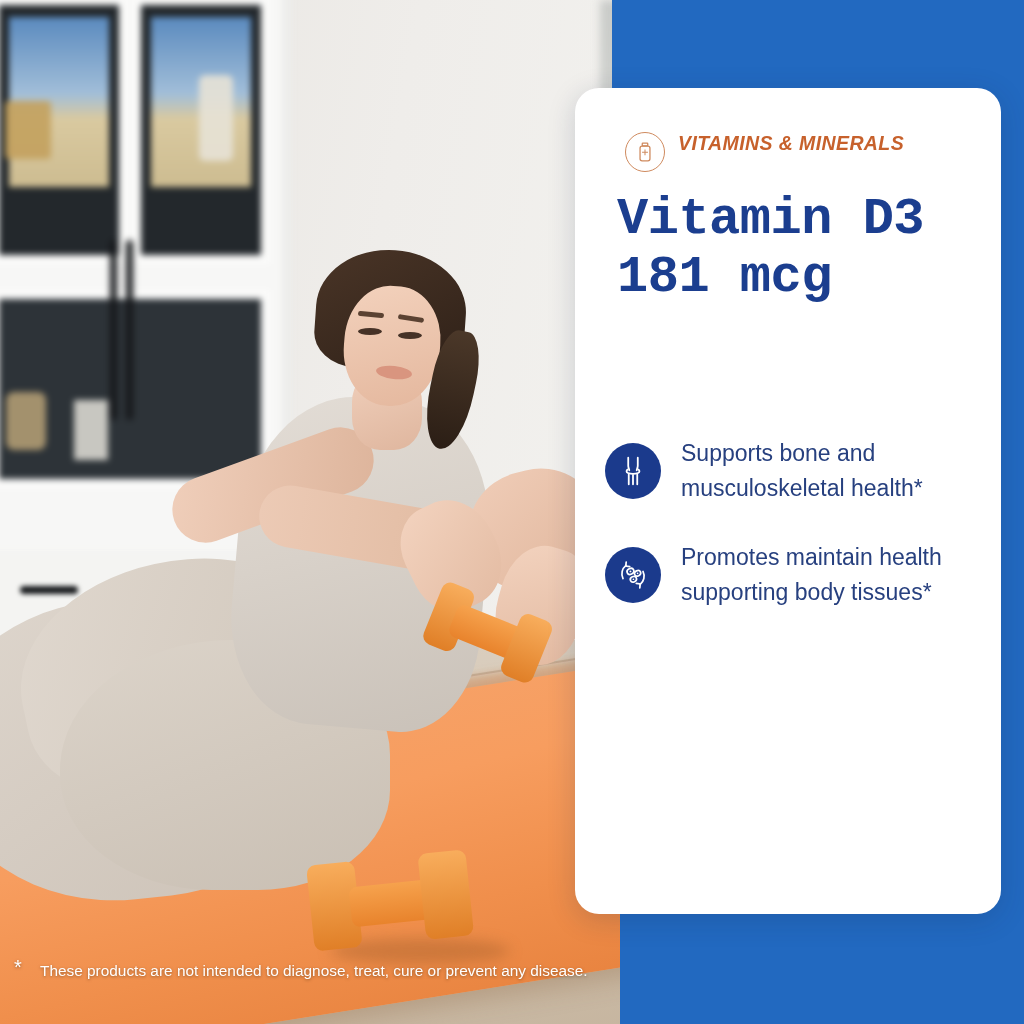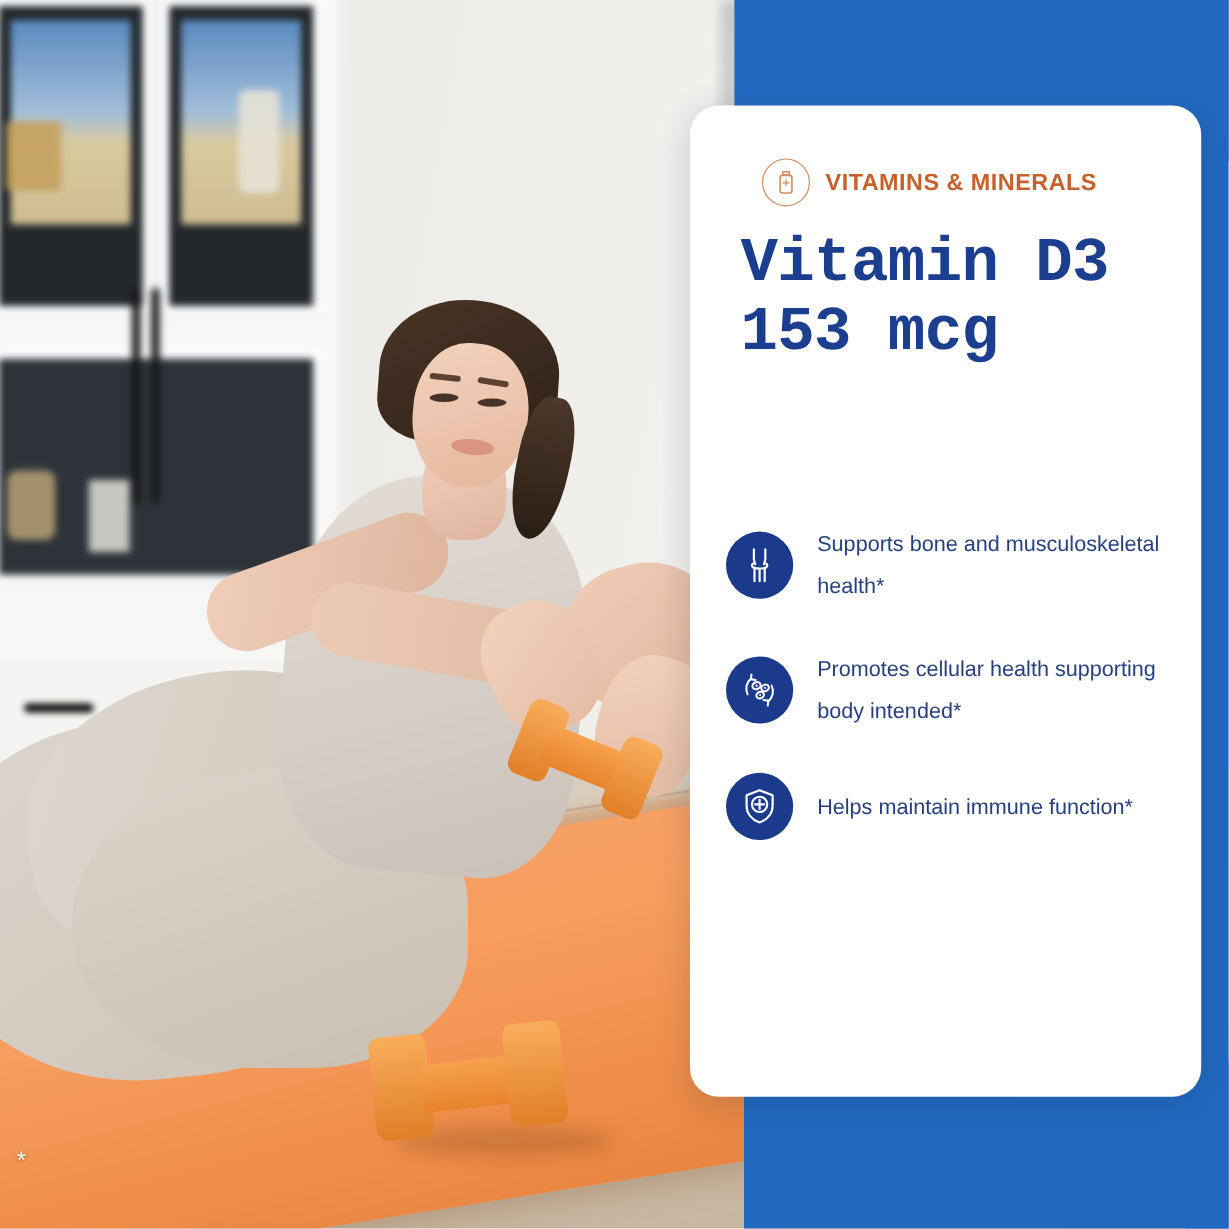--- a/index.html
+++ b/index.html
@@ -93,34 +93,34 @@
 
   
   .blue-top{position:absolute;left:612px;top:0;width:412px;height:135px;background:#2269c0;}
   .blue-right{position:absolute;left:988px;top:0;width:36px;height:1024px;background:#2269c0;}
   .blue-bottom{position:absolute;left:620px;top:884px;width:404px;height:140px;background:#2269c0;}
 
   
   .card{position:absolute;left:575px;top:88px;width:426px;height:826px;
     background:#ffffff;border-radius:24px;box-shadow:0 6px 28px rgba(20,40,70,.18);}
 
-  .eyebrow{position:absolute;left:60px;top:44px;display:flex;align-items:center;gap:13px;}
+  .eyebrow{position:absolute;left:50px;top:44px;display:flex;align-items:flex-start;gap:13px;font-style:italic;}
   .eyebrow-circle{width:38px;height:38px;border:1.6px solid #cf8a5e;border-radius:50%;
     display:flex;align-items:center;justify-content:center;flex:none;}
   .eyebrow-text{font-size:19.5px;font-weight:bold;color:#c7612c;letter-spacing:.4px;white-space:nowrap;}
 
   .headline{position:absolute;left:42px;top:103px;width:360px;
     font-size:52px;line-height:58px;font-weight:bold;color:#1b3e8f;letter-spacing:-.5px;}
   .headline div{white-space:nowrap;font-family:Liberation Mono, monospace;}
 
   .benefits{position:absolute;left:30px;top:348px;width:380px;}
   .benefit{display:flex;align-items:center;gap:20px;margin-bottom:34px;}
   .b-icon{width:56px;height:56px;border-radius:50%;background:#1b3a8c;flex:none;
     display:flex;align-items:center;justify-content:center;}
-  .b-text{font-size:18px;line-height:35px;color:#27407f;font-weight:400;}
+  .b-text{font-size:23px;line-height:35px;color:#27407f;font-weight:400;}
 
   
   .disclaimer{position:absolute;left:14px;top:958px;width:600px;color:#ffffff;
     font-size:15.4px;line-height:25px;text-shadow:0 1px 3px rgba(80,50,20,.55);}
   .disclaimer .star{position:absolute;left:0;top:-3px;font-size:20px;}
   .disclaimer .lines{padding-left:26px;}
 </style>
 </head>
 <body>
 
@@ -210,21 +210,21 @@
           <rect x="9" y="2.4" width="6" height="3" rx="0.7"></rect>
           <rect x="6.6" y="5.6" width="10.8" height="16" rx="2.2"></rect>
           <path d="M8.8 12.4h6.4M12 9.4v6.2" stroke-width="1.1"></path>
         </svg>
       </span>
       <span class="eyebrow-text">VITAMINS &amp; MINERALS</span>
     </div>
 
     <div class="headline">
       <div>Vitamin D3</div>
-      <div>153 mcg</div>
+      <div>181 mcg</div>
     </div>
 
     <div class="benefits">
 
       <div class="benefit">
         <span class="b-icon">
           <svg width="34" height="34" viewBox="0 0 32 32" fill="none" stroke="#ffffff" stroke-width="1.7" stroke-linecap="round">
             <path d="M11.5 3.5v7.5c0 2 1 3 1 4.3"></path>
             <path d="M20.5 3.5v7.5c0 2-1 3-1 4.3"></path>
             <path d="M11 14.6c-1.3.8-1.6 2.6.2 3.3 1.6.6 3.2.8 4.8.8s3.2-.2 4.8-.8c1.8-.7 1.5-2.5.2-3.3"></path>
@@ -242,36 +242,27 @@
             <path d="M25.4 12.6a10.2 10.2 0 0 1-2.8 12.5"></path>
             <path d="M22.4 28.2l.4-3.8-3.7-.5"></path>
             <ellipse cx="13.6" cy="12.6" rx="3.3" ry="2.7" transform="rotate(-25 13.6 12.6)"></ellipse>
             <ellipse cx="20.3" cy="14.4" rx="3" ry="2.5" transform="rotate(-25 20.3 14.4)"></ellipse>
             <ellipse cx="16.4" cy="20" rx="3" ry="2.5" transform="rotate(-25 16.4 20)"></ellipse>
             <circle cx="13.6" cy="12.6" r=".9" fill="#ffffff" stroke="none"></circle>
             <circle cx="20.3" cy="14.4" r=".8" fill="#ffffff" stroke="none"></circle>
             <circle cx="16.4" cy="20" r=".8" fill="#ffffff" stroke="none"></circle>
           </svg>
         </span>
-        <span class="b-text">Promotes cellular health supporting body intended*</span>
-      </div>
-
-      <div class="benefit">
-        <span class="b-icon">
-          <svg width="34" height="34" viewBox="0 0 32 32" fill="none" stroke="#ffffff" stroke-width="1.7" stroke-linejoin="round">
-            <path d="M16 3.4 5.8 7.3v8.1c0 6.2 4.3 11 10.2 13.2 5.9-2.2 10.2-7 10.2-13.2V7.3z"></path>
-            <circle cx="16" cy="14.4" r="6"></circle>
-            <path d="M16 10.8v7.2M12.4 14.4h7.2" stroke-linecap="round"></path>
-          </svg>
-        </span>
-        <span class="b-text">Helps maintain immune function*</span>
-      </div>
+        <span class="b-text">Promotes maintain health supporting body tissues*</span>
+      </div>
+
 
     </div>
   </div>
 
   <div class="disclaimer">
     <span class="star">*</span>
     <div class="lines">
+      <div>These products are not intended to diagnose, treat, cure or prevent any disease.</div>
     </div>
   </div>
 
 </div>
 
 </body></html>

